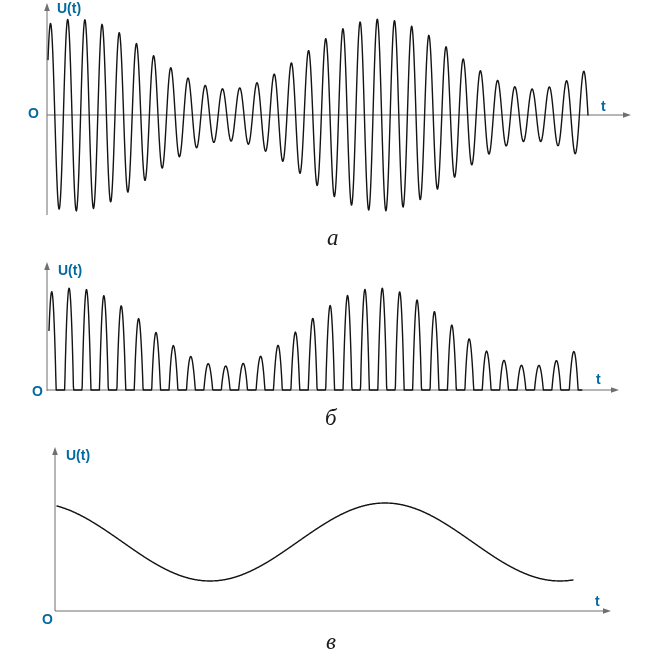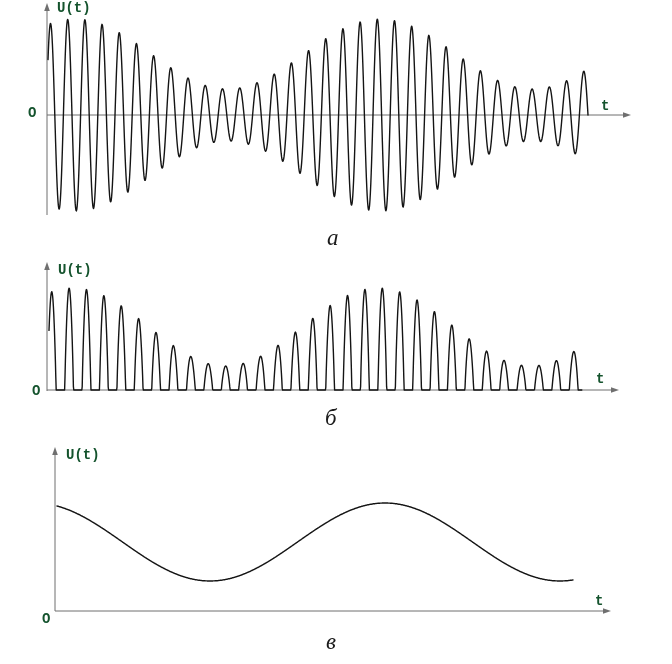--- a/index.html
+++ b/index.html
@@ -6,25 +6,25 @@
   .figure{
     position:relative;
     width:672px;height:664px;
     background:#ffffff;
     overflow:hidden;
     font-family:"DejaVu Sans",sans-serif;
   }
   .figure svg{position:absolute;left:0;top:0;}
   .axis-label{
     position:absolute;
-    font-family:Liberation Mono, monospace;
+    font-family:Liberation Sans, sans-serif;
     font-weight:bold;
     font-size:14px;
     line-height:1;
-    color:#14532d;
+    color:#0369a1;
     white-space:nowrap;
   }
   .caption{
     position:absolute;
     font-family:"Liberation Serif",serif;
     font-style:italic;
     font-size:23px;
     line-height:1;
     color:#1a1a1a;
   }

